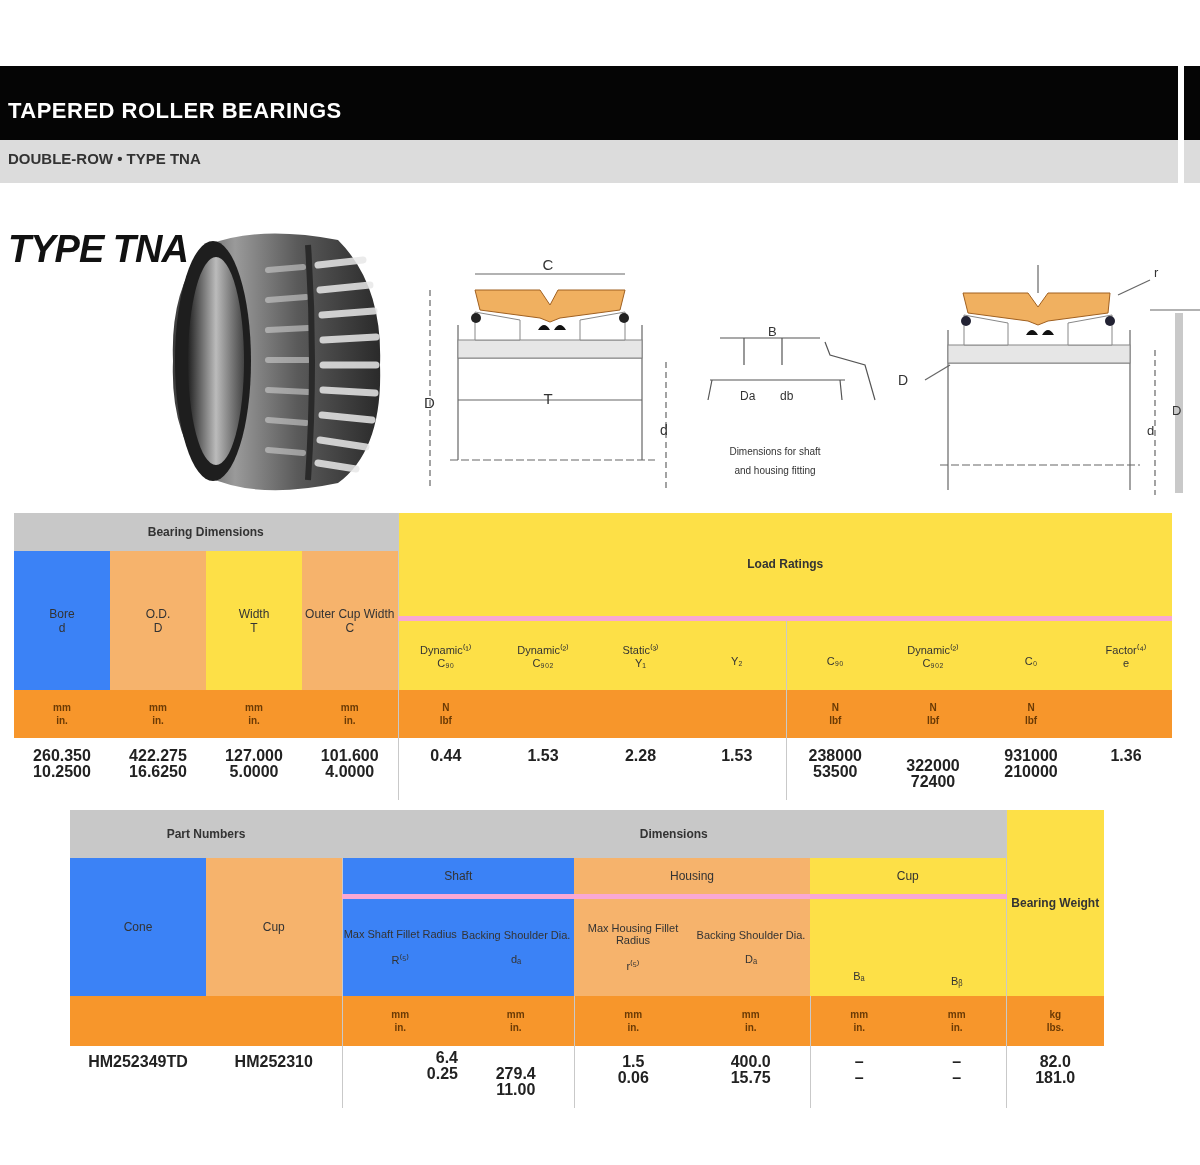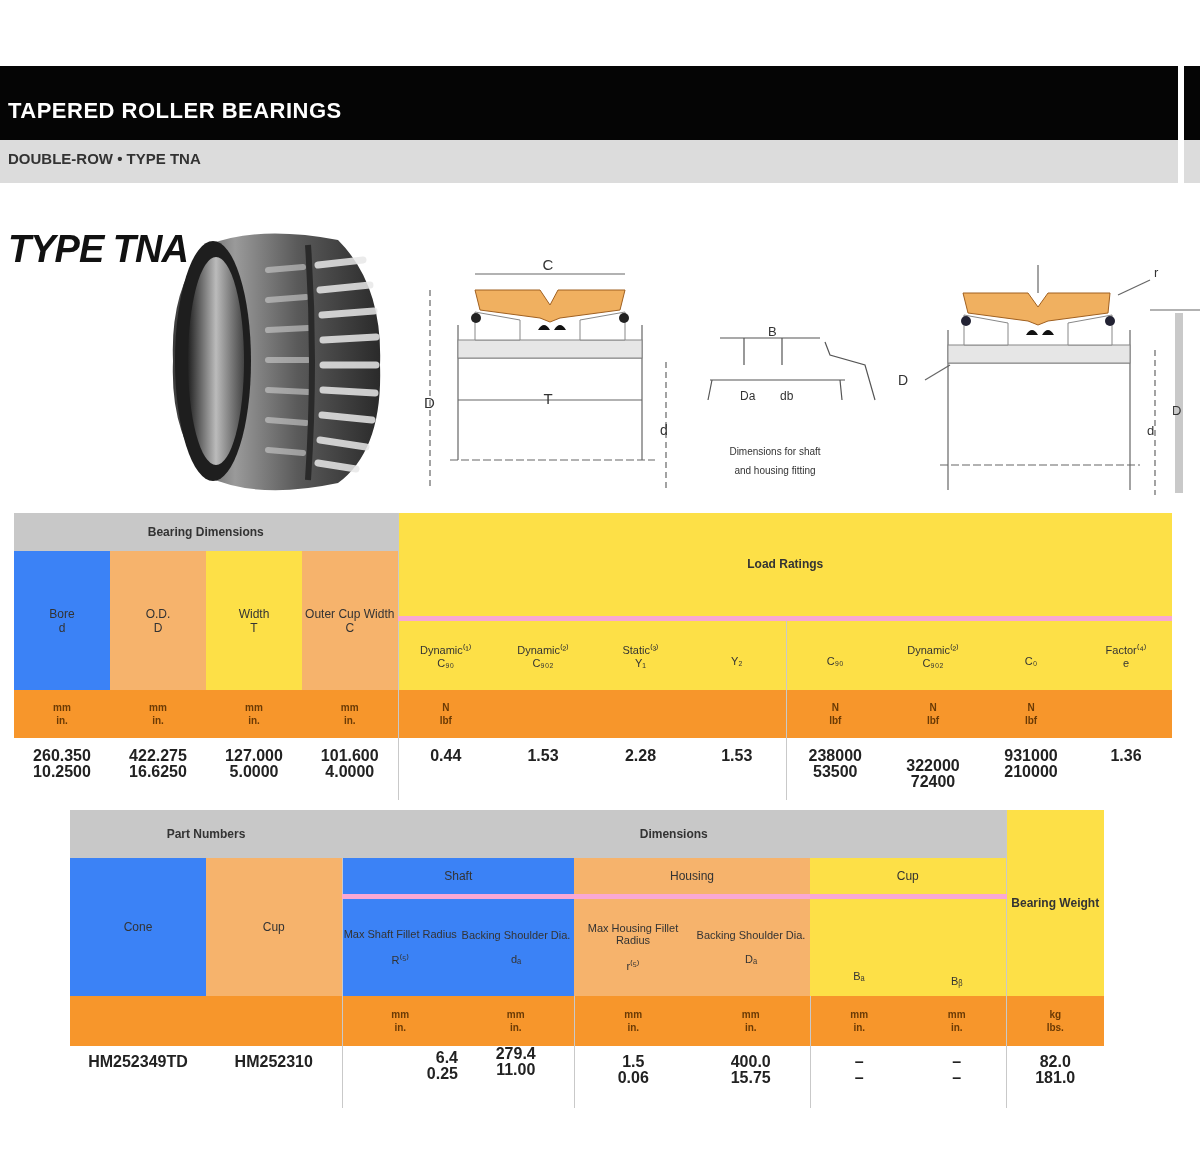--- a/index.html
+++ b/index.html
@@ -385,21 +385,21 @@
           <div>lbs.</div>
         </td>
   </tr>
   <tr style="height:62px">
     <td class="num" style="vertical-align:top;padding-top:8px;">HM252349TD</td>
     <td class="num" style="vertical-align:top;padding-top:8px;">HM252310</td>
     <td class="num bl" style="vertical-align:top;padding-top:4px;text-align:right;">
           <div>6.4</div>
           <div>0.25</div>
         </td>
-    <td class="num" style="vertical-align:top;padding-top:0;">
+    <td class="num" style="vertical-align:top;padding-top:20px;">
           <div>279.4</div>
           <div>11.00</div>
         </td>
     <td class="num bl" style="vertical-align:top;padding-top:8px;">
           <div>1.5</div>
           <div>0.06</div>
         </td>
     <td class="num" style="vertical-align:top;padding-top:8px;">
           <div>400.0</div>
           <div>15.75</div>

